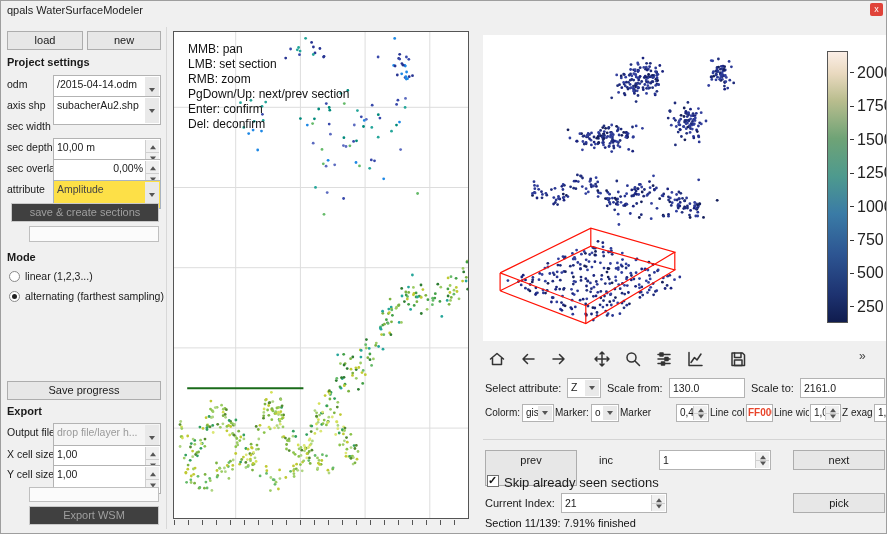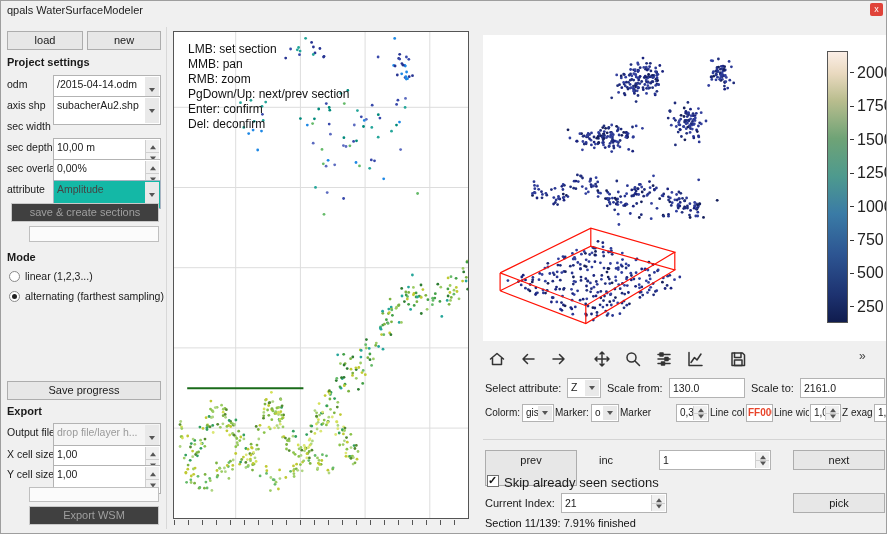--- a/index.html
+++ b/index.html
@@ -10,21 +10,21 @@
   .btn{background:#e7e7e7;border:1px solid #adadad;text-align:center;font-size:11px;line-height:17px;height:19px;box-sizing:border-box;cursor:default;overflow:hidden;white-space:nowrap;}
   .btn.disabled{color:#9f9f9f;background:#404040;border-color:#c9c9c9;}
   .lbl{font-size:10.5px;line-height:19px;white-space:nowrap;overflow:hidden;}
   .sect{font-weight:bold;font-size:11px;}
   .combo,.spin,.field{position:relative;height:29px;box-sizing:border-box;background:#fff;border:1px solid #b3b3b3;font-size:10.5px;line-height:17px;padding:0 3px;overflow:hidden;white-space:nowrap;}
   .combo .val{display:block;padding-right:14px;overflow:hidden;}
   .spin .val{display:block;padding-right:14px;overflow:hidden;}
   .ca{position:absolute;right:1px;top:1px;bottom:1px;width:14px;background:#e9e9e9;}
   .ca::after{content:'';position:absolute;left:50%;top:50%;transform:translate(-50%,-30%);border:3.5px solid transparent;border-top:4px solid #555;}
   .combo.gray{background:#f5f5f5;color:#9a9a9a;}
-  .combo.dis{background:#14b8a6;color:#444;border-color:#a9b4c2;}
+  .combo.dis{background:#fde047;color:#444;border-color:#a9b4c2;}
   .sa{position:absolute;right:1px;top:1px;bottom:1px;width:13px;display:flex;flex-direction:column;border-left:1px solid #cfcfcf;}
   .sa i{flex:1;position:relative;background:#f0f0f0;}
   .sa i.up{border-bottom:1px solid #cfcfcf;}
   .sa i.up::after{content:'';position:absolute;left:50%;top:50%;transform:translate(-50%,-55%);border:3px solid transparent;border-bottom:4px solid #555;}
   .sa i.dn::after{content:'';position:absolute;left:50%;top:50%;transform:translate(-50%,-35%);border:3px solid transparent;border-top:4px solid #555;}
   .radio{display:flex;align-items:center;gap:5px;font-size:10.5px;height:14px;}
   .radio .dot{width:11px;height:11px;border:1px solid #8a8a8a;border-radius:50%;background:#fff;position:relative;flex:none;box-sizing:border-box;}
   .radio.on .dot::after{content:'';position:absolute;left:2px;top:2px;width:5px;height:5px;border-radius:50%;background:#222;}
   .check{display:flex;align-items:flex-start;gap:5px;font-size:13px;height:14px;}
   .check .box{width:12px;height:12px;border:1px solid #707070;background:#fff;position:relative;flex:none;box-sizing:border-box;}
@@ -84,21 +84,21 @@
   <div class="lbl" style="position:absolute;left:6px;top:137px;width:46px;">sec depth</div>
   <div class="spin" style="position:absolute;left:52px;top:137px;width:108px;">
     <span class="val">10,00 m</span>
       <span class="sa">
         <i class="up"></i>
         <i class="dn"></i>
       </span>
   </div>
 
   <div class="lbl" style="position:absolute;left:6px;top:158px;width:46px;">sec overlap</div>
-  <div class="spin" style="position:absolute;left:52px;top:158px;width:108px;">
+  <div class="spin" style="position:absolute;left:52px;top:158px;width:108px;text-align:right;">
     <span class="val">0,00%</span>
       <span class="sa">
         <i class="up"></i>
         <i class="dn"></i>
       </span>
   </div>
 
   <div class="lbl" style="position:absolute;left:6px;top:179px;width:46px;">attribute</div>
   <div class="combo dis" style="position:absolute;left:52px;top:179px;width:108px;">
     <span class="val">Amplitude</span>
@@ -771,22 +771,22 @@
         <circle cx="74.7" cy="101.6" r="1.4" fill="#1e88e5"></circle>
         <circle cx="87.5" cy="99.1" r="1.4" fill="#1e88e5"></circle>
         <circle cx="66.5" cy="70.7" r="1.4" fill="#26a69a"></circle>
         <circle cx="88.4" cy="82.3" r="1.4" fill="#3949ab"></circle>
         <circle cx="88.0" cy="74.3" r="1.4" fill="#26a69a"></circle>
         <circle cx="91.7" cy="70.1" r="1.4" fill="#26a69a"></circle>
         <circle cx="76.9" cy="68.3" r="1.4" fill="#26a69a"></circle>
         <line x1="13.2" y1="356.2" x2="129.4" y2="356.2" stroke="#1a6b1a" stroke-width="2"></line>
       </svg>
     <div class="overlay">
+      <div>MMB: pan</div>
       <div>LMB: set section</div>
-      <div>MMB: pan</div>
       <div>RMB: zoom</div>
       <div>PgDown/Up: next/prev section</div>
       <div>Enter: confirm</div>
       <div>Del: deconfirm</div>
     </div>
   </div>
   <div class="ticksrow"></div>
 
   <div class="figure">
     <svg id="rightPlot" width="336" height="298" style="position:absolute;left:2px;top:4px;">
@@ -1739,21 +1739,21 @@
         <span class="val">gis</span>
         <span class="ca"></span>
       </div>
     <div class="slbl" style="width:35px;">Marker:</div>
     <div class="combo sm" style="width:28px;">
         <span class="val">o</span>
         <span class="ca"></span>
       </div>
     <div class="slbl" style="width:55px;">Marker</div>
     <div class="spin sm" style="width:33px;">
-        <span class="val">0,3</span>
+        <span class="val">0,4</span>
         <span class="sa">
           <i class="up"></i>
           <i class="dn"></i>
         </span>
       </div>
     <div class="slbl" style="width:35px;">Line col</div>
     <div class="field sm red" style="width:27px;padding:0 1px;">FF000</div>
     <div class="slbl" style="width:35px;">Line wic</div>
     <div class="spin sm" style="width:31px;">
         <span class="val">1,0</span>

